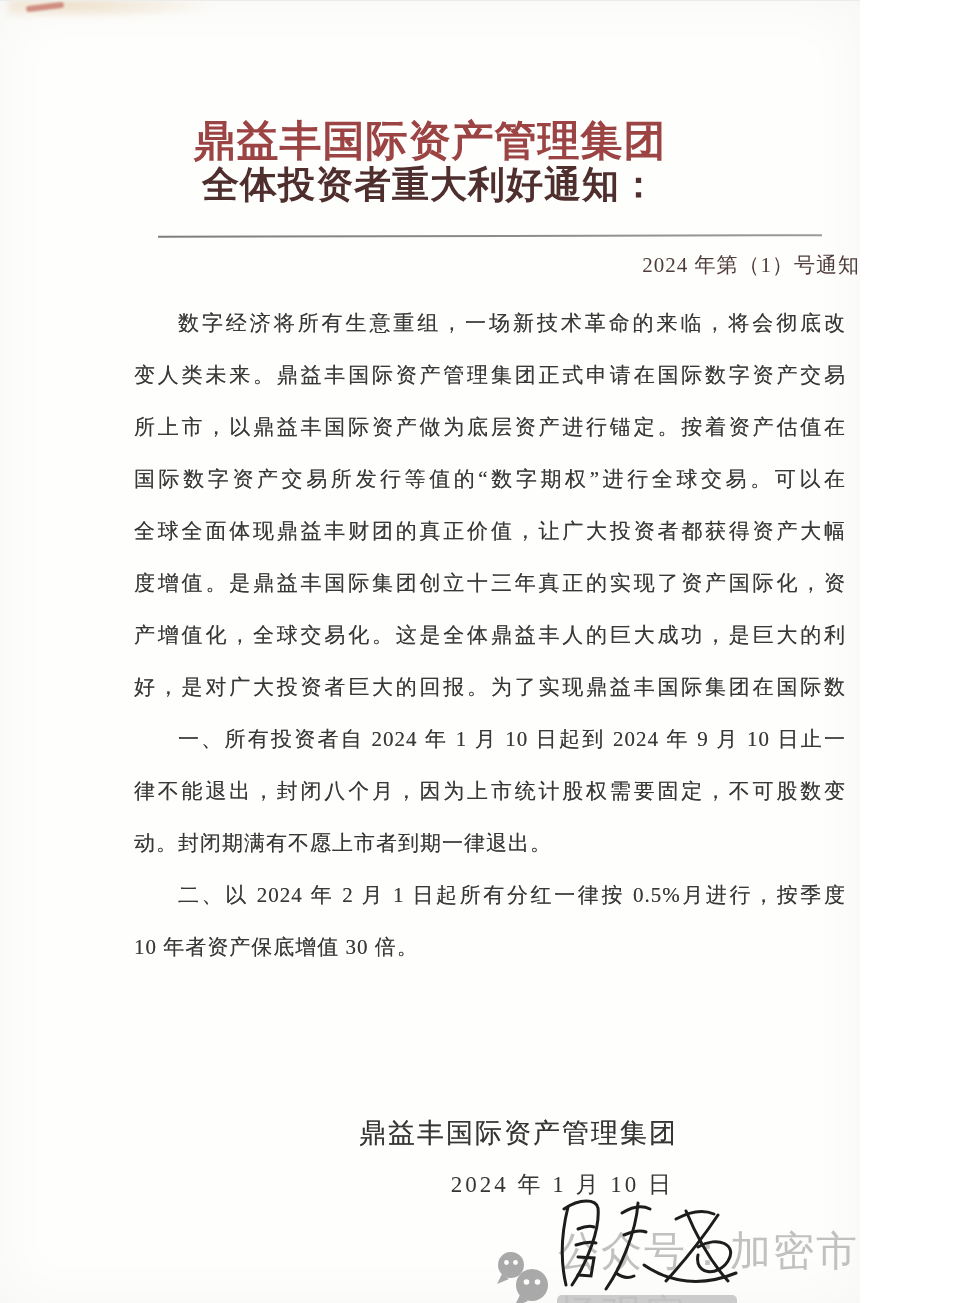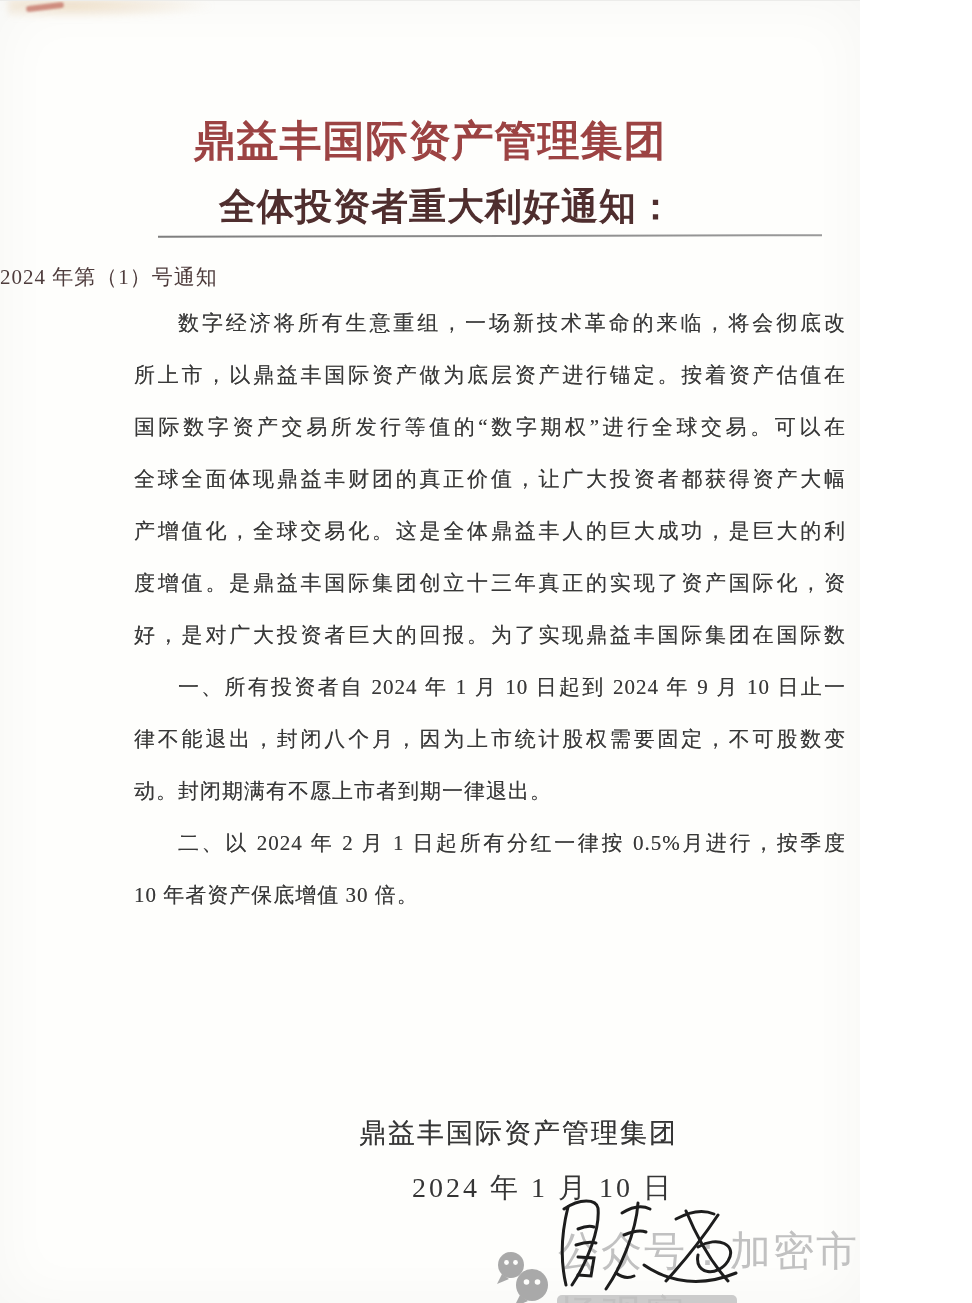--- a/index.html
+++ b/index.html
@@ -25,37 +25,35 @@
     transform: rotate(-7deg);
     filter: blur(1px);
   }
   .doc-title {
     position: absolute; top: 112px; left: 0; width: 100%;
     margin: 0; text-align: center;
     font-size: 42px; font-weight: bold; letter-spacing: 1px;
     color: #9c4343;
   }
   .doc-subtitle {
-    position: absolute; top: 181px; left: 0; width: 100%;
+    position: absolute; top: 159px; left: 0; width: 100%;
     margin: 0; text-align: center;
     font-size: 37px; font-weight: bold; letter-spacing: 1px;
     color: #4f2e2e;
-    padding-left: 17px;
   }
   .rule {
     position: absolute; left: 158px; top: 234px; width: 664px; height: 2px;
     background: linear-gradient(to right, #7e7e7e, #9a9a9a);
     transform: rotate(-0.15deg);
   }
   .notice-no {
     position: absolute; top: 250px; left: 0; width: 100%;
-    text-align: left;
+    text-align: right;
     font-size: 21px; letter-spacing: 1px;
     color: #4e3c3c;
-    margin-top: 12px;
   }
   .body-text {
     position: absolute; left: 134px; top: 296px; width: 712px;
     color: #383838;
     font-size: 21px;
   }
   .line {
     height: 52px; line-height: 52px;
     letter-spacing: 1px;
     white-space: normal;
@@ -63,21 +61,21 @@
   }
   .line.just { text-align: justify; text-align-last: justify; }
   .line.indent { text-indent: 44px; }
   .signoff-org {
     position: absolute; top: 1114px; right: 182px;
     font-size: 27px; letter-spacing: 2px; color: #353535;
     text-shadow: 0 0 0.4px rgba(53,53,53,0.6);
   }
   .signoff-date {
     position: absolute; top: 1168px; right: 186px;
-    font-size: 28px; letter-spacing: 3px; color: #353535;
+    font-size: 23px; letter-spacing: 3px; color: #353535;
   }
   .watermark {
     position: absolute; left: 492px; top: 1218px;
     display: flex; align-items: center;
     z-index: 2;
   }
   .wm-text {
     font-family: "Liberation Sans", "DejaVu Sans", sans-serif;
     font-size: 41px; color: #c1c1c1; letter-spacing: 2px;
     margin-left: 6px; line-height: 64px;
@@ -100,25 +98,26 @@
 
   <h1 class="doc-title">鼎益丰国际资产管理集团</h1>
   <h2 class="doc-subtitle">全体投资者重大利好通知：</h2>
 
   <div class="rule"></div>
 
   <div class="notice-no">2024 年第（1）号通知</div>
 
   <div class="body-text">
     <div class="line indent just">数字经济将所有生意重组，一场新技术革命的来临，将会彻底改</div>
+    <div class="line just">变人类未来。鼎益丰国际资产管理集团正式申请在国际数字资产交易</div>
     <div class="line just">所上市，以鼎益丰国际资产做为底层资产进行锚定。按着资产估值在</div>
     <div class="line just">国际数字资产交易所发行等值的“数字期权”进行全球交易。可以在</div>
     <div class="line just">全球全面体现鼎益丰财团的真正价值，让广大投资者都获得资产大幅</div>
+    <div class="line just">度增值。是鼎益丰国际集团创立十三年真正的实现了资产国际化，资</div>
     <div class="line just">产增值化，全球交易化。这是全体鼎益丰人的巨大成功，是巨大的利</div>
-    <div class="line just">度增值。是鼎益丰国际集团创立十三年真正的实现了资产国际化，资</div>
     <div class="line just">好，是对广大投资者巨大的回报。为了实现鼎益丰国际集团在国际数</div>
     <div class="line indent just">一、所有投资者自 2024 年 1 月 10 日起到 2024 年 9 月 10 日止一</div>
     <div class="line just">律不能退出，封闭八个月，因为上市统计股权需要固定，不可股数变</div>
     <div class="line">动。封闭期满有不愿上市者到期一律退出。</div>
     <div class="line indent just">二、以 2024 年 2 月 1 日起所有分红一律按 0.5%月进行，按季度</div>
     <div class="line">10 年者资产保底增值 30 倍。</div>
   </div>
 
   <div class="signoff-org">鼎益丰国际资产管理集团</div>
   <div class="signoff-date">2024 年 1 月 10 日</div>

